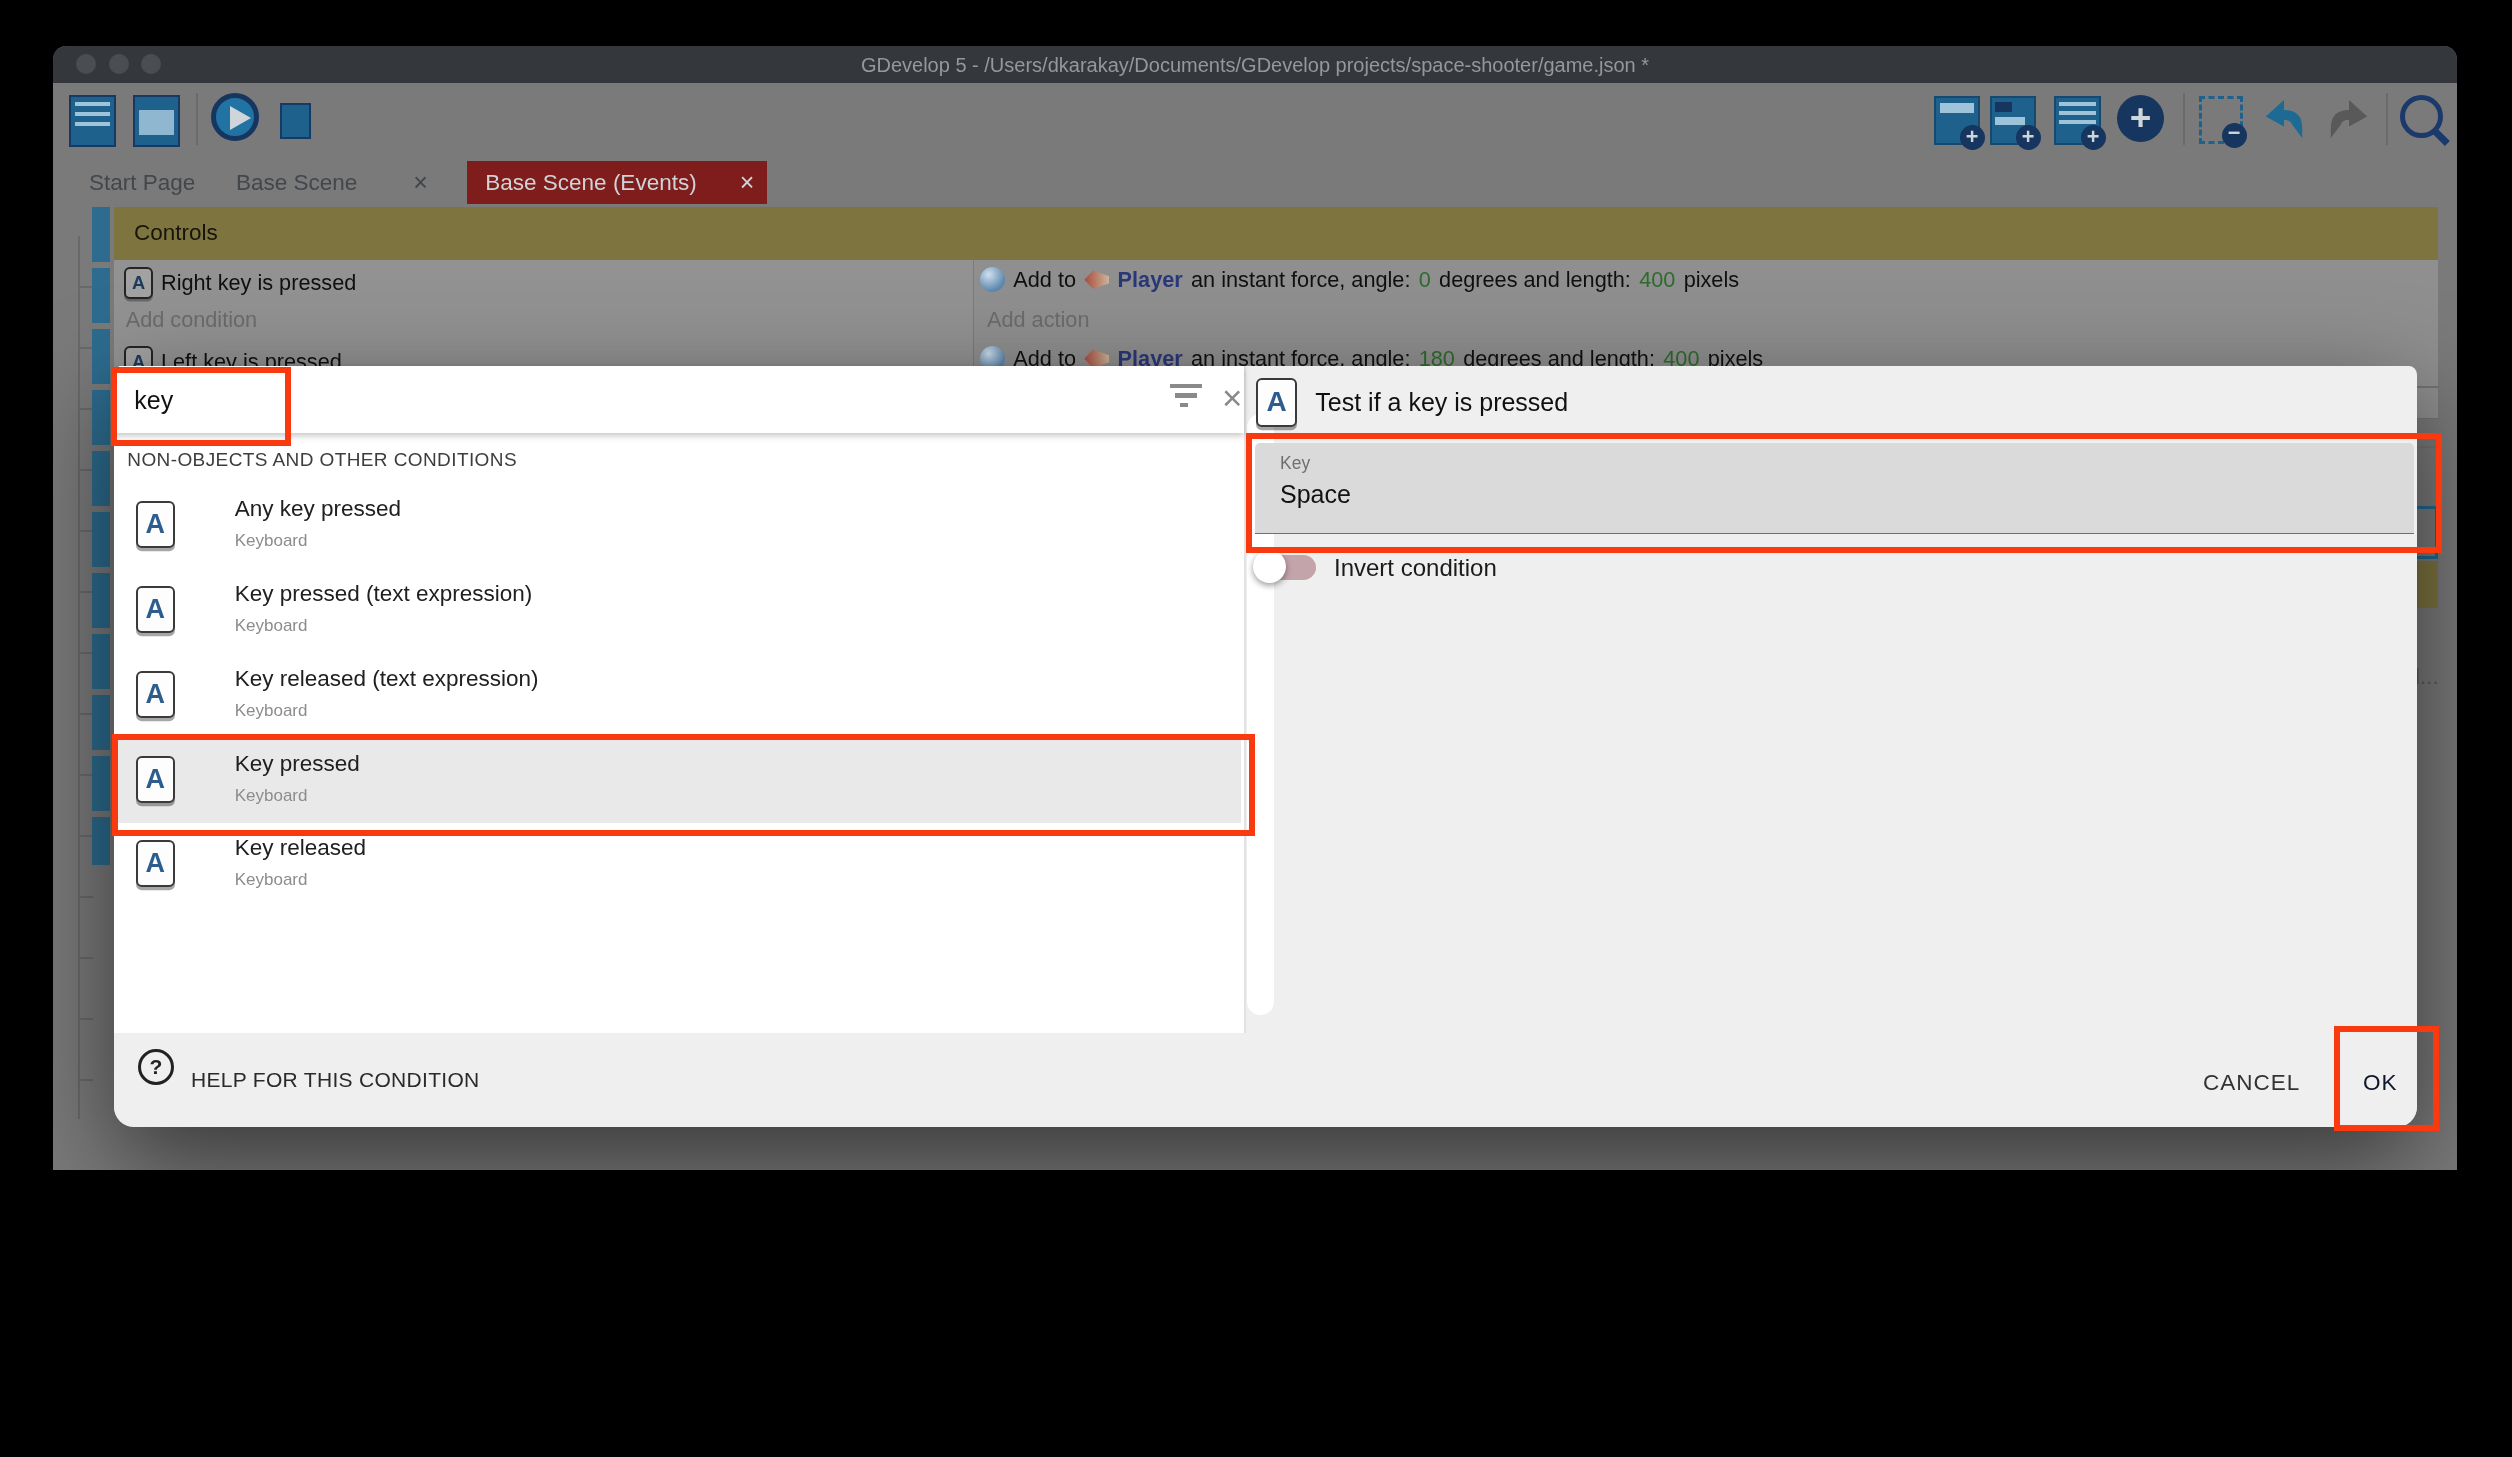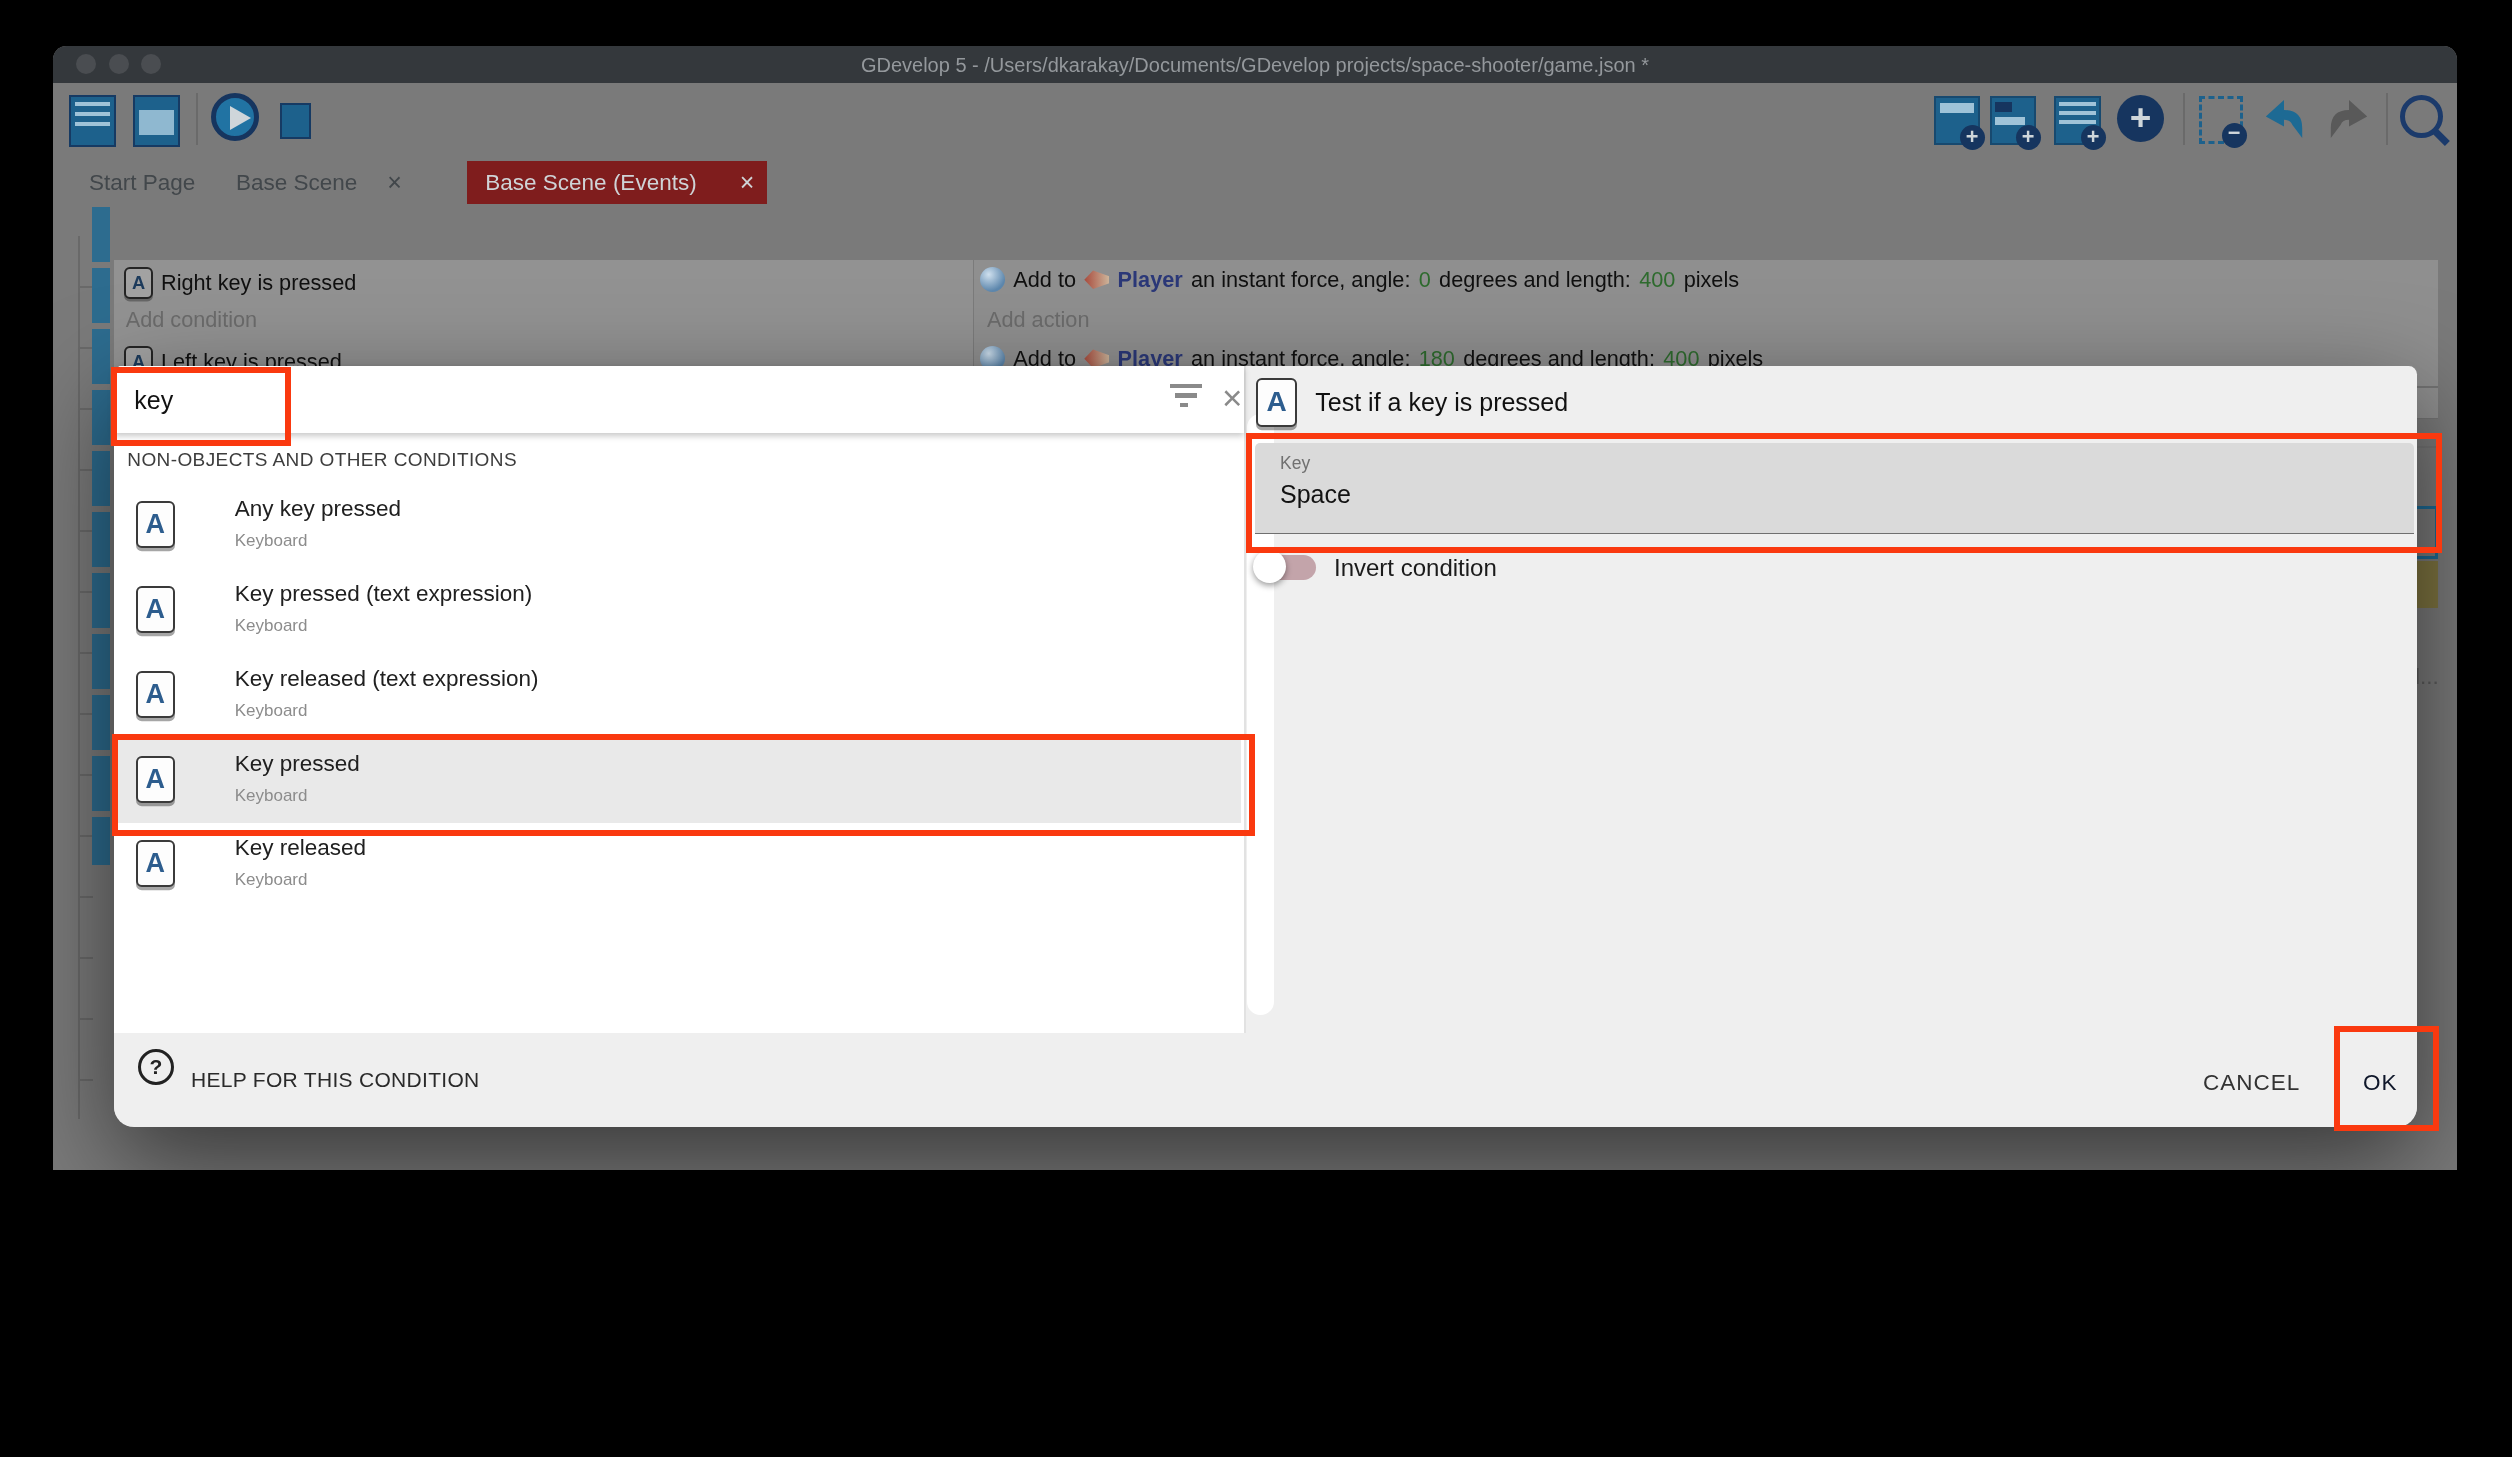--- a/index.html
+++ b/index.html
@@ -161,35 +161,38 @@
       <div class="abs vsep" style="left:2333px;top:10px;height:52px"></div>
       <div class="abs t-search" style="left:2347px;top:11.7px;width:33px;height:33px">
           <div class="handle"></div>
         </div>
     </div>
 
     <div class="abs" style="left:16px;top:115px;width:100%;height:43px">
       <div class="abs" style="left:20px;top:0;height:43px;display:flex;align-items:center">
         <span class="tab-label">Start Page</span>
       </div>
-      <div class="abs" style="left:167px;top:0;height:43px;display:flex;align-items:center;gap:30px">
+      <div class="abs" style="left:167px;top:0;height:43px;display:flex;align-items:center;gap:56px">
         <span class="tab-label">Base Scene</span>
         <span class="tab-close">×</span>
       </div>
       <div id="tab-active" class="abs" style="left:367px;top:0;width:300px;height:43px;display:flex;align-items:center;padding-left:18.3px;gap:43px;box-sizing:border-box">
         <span class="tab-label">Base Scene (Events)</span>
         <span class="tab-close">×</span>
       </div>
     </div>
 
     <div class="abs" style="left:0;top:158px;width:100%;height:1204px">
       <div id="tree-vline" class="abs" style="left:25px;top:32px;height:883px"></div>
       <div id="tree-ticks" class="abs" style="left:27px;top:82px;height:833px"></div>
       <div id="blue-bars" class="abs" style="left:39px;top:2.5px;height:658px"></div>
 
+      <div class="abs" style="left:61px;top:2.5px;width:2324px;height:53px;background:#7e7440;display:flex;align-items:center">
+        <span style="margin-left:20px;font-size:22.5px;color:#17150b">Controls</span>
+      </div>
 
       <div class="abs evrow" style="left:61px;top:56px;width:2324px;height:79px">
         <div class="abs cond-cell" style="left:0;top:0;width:859px;height:79px;border-right:1.7px solid #7b7b7b"></div>
         <span class="abs keycap dim" style="left:10px;top:6.7px;width:25px;height:28px;font-size:18.3px">A</span>
         <span class="abs evtext" style="left:47px;top:10px">Right key is pressed</span>
         <span class="abs placeholder" style="left:11.7px;top:47px">Add condition</span>
         <div class="abs" style="left:866px;top:6.7px;display:flex;align-items:center;gap:8.3px">
           <span class="force-icon"></span>
           <span class="evtext">Add to</span>
           <span class="ship-icon"></span>

